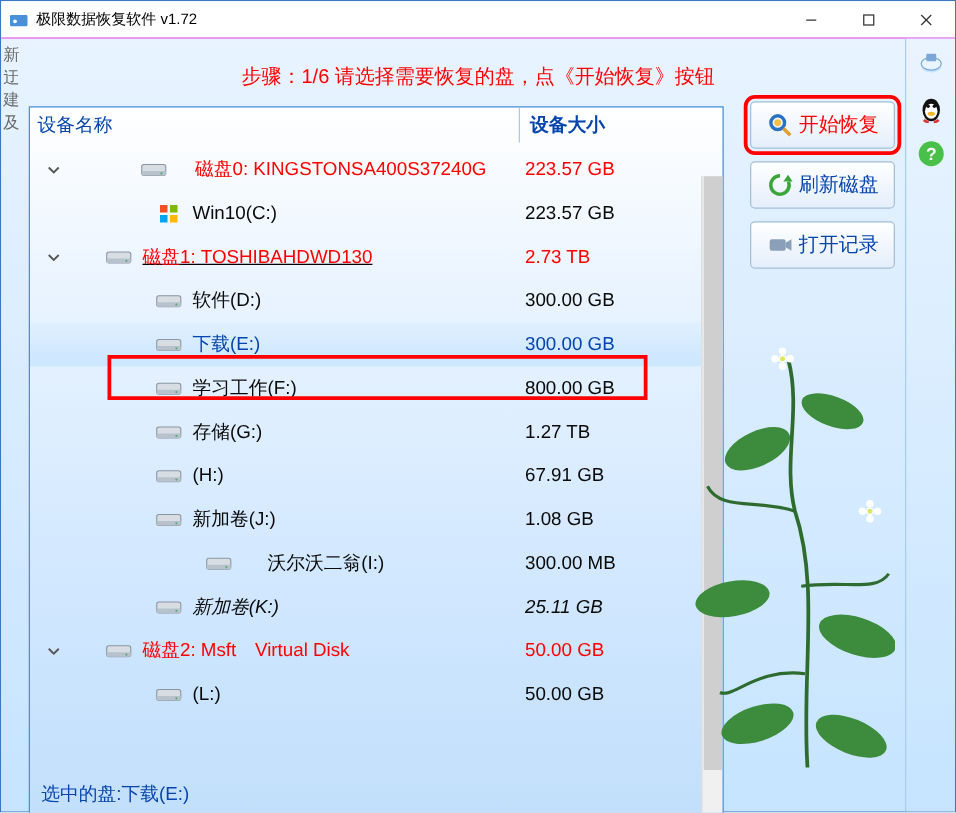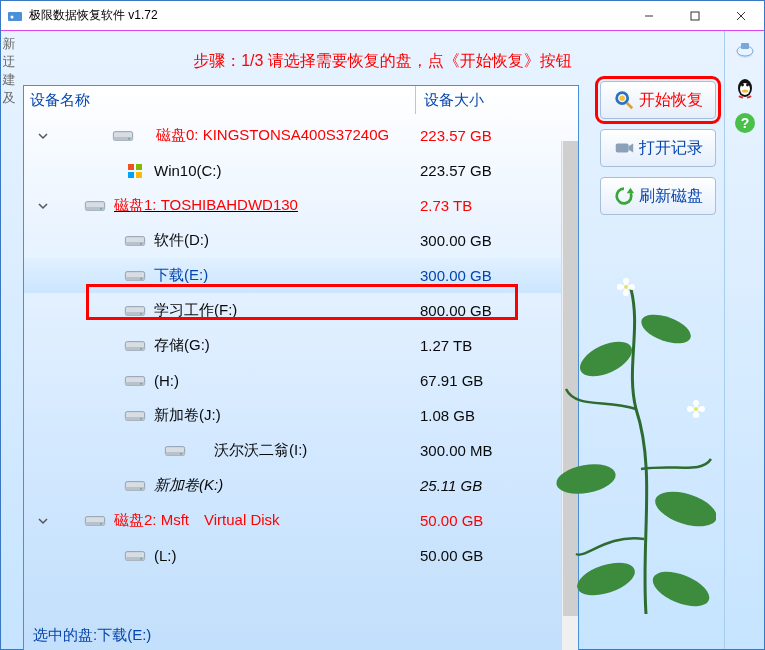--- a/index.html
+++ b/index.html
@@ -17,21 +17,21 @@
   .content { flex: 1; background: linear-gradient(to bottom, #e8f3ff 0%, #c6e4ff 100%); position: relative; display: flex; }
 
   .left-gutter { position: absolute; left: 0; top: 0; width: 16px; height: 100%; color: #6a6a6a; font-size: 13px; padding-top: 4px; line-height: 18px; text-align: center; pointer-events: none; }
 
   .instruction { position: absolute; width: 100%; text-align: center; top: 20px; left: 0; color: #ff0000; font-size: 16px; }
 
   .panel { position: absolute; left: 22px; top: 54px; width: 556px; height: 568px; border: 1px solid #4a90d9; background: linear-gradient(to bottom, #ffffff 0%, #eaf4ff 25%, #d2e8ff 65%, #c2dffb 100%); display: flex; flex-direction: column; }
 
   .hdr-row { height: 28px; display: flex; align-items: center; color: #0645ad; font-size: 15px; }
   .hdr-row .col-name { width: 392px; padding-left: 6px; border-right: 1px solid #b0c8e0; height: 100%; display: flex; align-items: center; }
-  .hdr-row .col-size { padding-left: 8px; }
+  .hdr-row .col-size { padding-left: 8px; font-weight: bold; }
 
   .tree {
     flex: 1;
     overflow: hidden;
     position: relative;
     
   }
   .tree-rows { padding-top: 4px; }
   .tree-row { height: 35px; display: flex; align-items: center; font-size: 15px; cursor: default; }
   .tree-row .chev { width: 22px; display: flex; justify-content: center; align-items: center; }
@@ -98,21 +98,21 @@
 
   <div class="content">
 
     <div class="left-gutter" id="left-gutter">
         <div>新</div>
         <div>迂</div>
         <div>建</div>
         <div>及</div>
       </div>
 
-    <div class="instruction">步骤：1/3 请选择需要恢复的盘，点《开始恢复》按钮</div>
+    <div class="instruction">步骤：1/6 请选择需要恢复的盘，点《开始恢复》按钮</div>
 
     <div class="panel">
       <div class="hdr-row">
         <div class="col-name">设备名称</div>
         <div class="col-size">设备大小</div>
       </div>
       <div class="tree">
         <div class="tree-rows" id="tree-rows">
             <div class="tree-row disk" style="position: relative; gap: 14px;">
               <span class="chev" style="margin-left: 8px;">
@@ -311,34 +311,34 @@
               <circle cx="10" cy="10" r="6" fill="none" stroke="#2a72c4" stroke-width="3"></circle>
               <line x1="15" y1="15" x2="21" y2="21" stroke="#e0a030" stroke-width="3"></line>
               <circle cx="10" cy="10" r="3" fill="#f5c040"></circle>
             </svg>
         </span>
         <span class="lbl">开始恢复</span>
       </div>
       <div class="side-btn">
         <span class="ico">
           <svg viewBox="0 0 24 24">
+              <path d="M12 4a8 8 0 1 0 7.4 5" fill="none" stroke="#3aa63a" stroke-width="3"></path>
+              <polygon points="19,3 23,9 15,9" fill="#3aa63a"></polygon>
+            </svg>
+        </span>
+        <span>刷新磁盘</span>
+      </div>
+      <div class="side-btn">
+        <span class="ico">
+          <svg viewBox="0 0 24 24">
               <rect x="3" y="7" width="14" height="10" rx="2" fill="#8aa0b8"></rect>
               <polygon points="17,10 22,7 22,17 17,14" fill="#8aa0b8"></polygon>
             </svg>
         </span>
         <span>打开记录</span>
-      </div>
-      <div class="side-btn">
-        <span class="ico">
-          <svg viewBox="0 0 24 24">
-              <path d="M12 4a8 8 0 1 0 7.4 5" fill="none" stroke="#3aa63a" stroke-width="3"></path>
-              <polygon points="19,3 23,9 15,9" fill="#3aa63a"></polygon>
-            </svg>
-        </span>
-        <span>刷新磁盘</span>
       </div>
     </div>
 
     <div class="right-tool-strip">
       <div class="strip-ico">
         <svg viewBox="0 0 24 24" width="24" height="24">
             <ellipse cx="12" cy="14" rx="8" ry="5" fill="#c7e3ff"></ellipse>
             <ellipse cx="12" cy="12" rx="8" ry="5" fill="#eaf4ff" stroke="#7aa7d8"></ellipse>
             <rect x="8" y="4" width="8" height="6" rx="1" fill="#7aa7d8"></rect>
           </svg>

